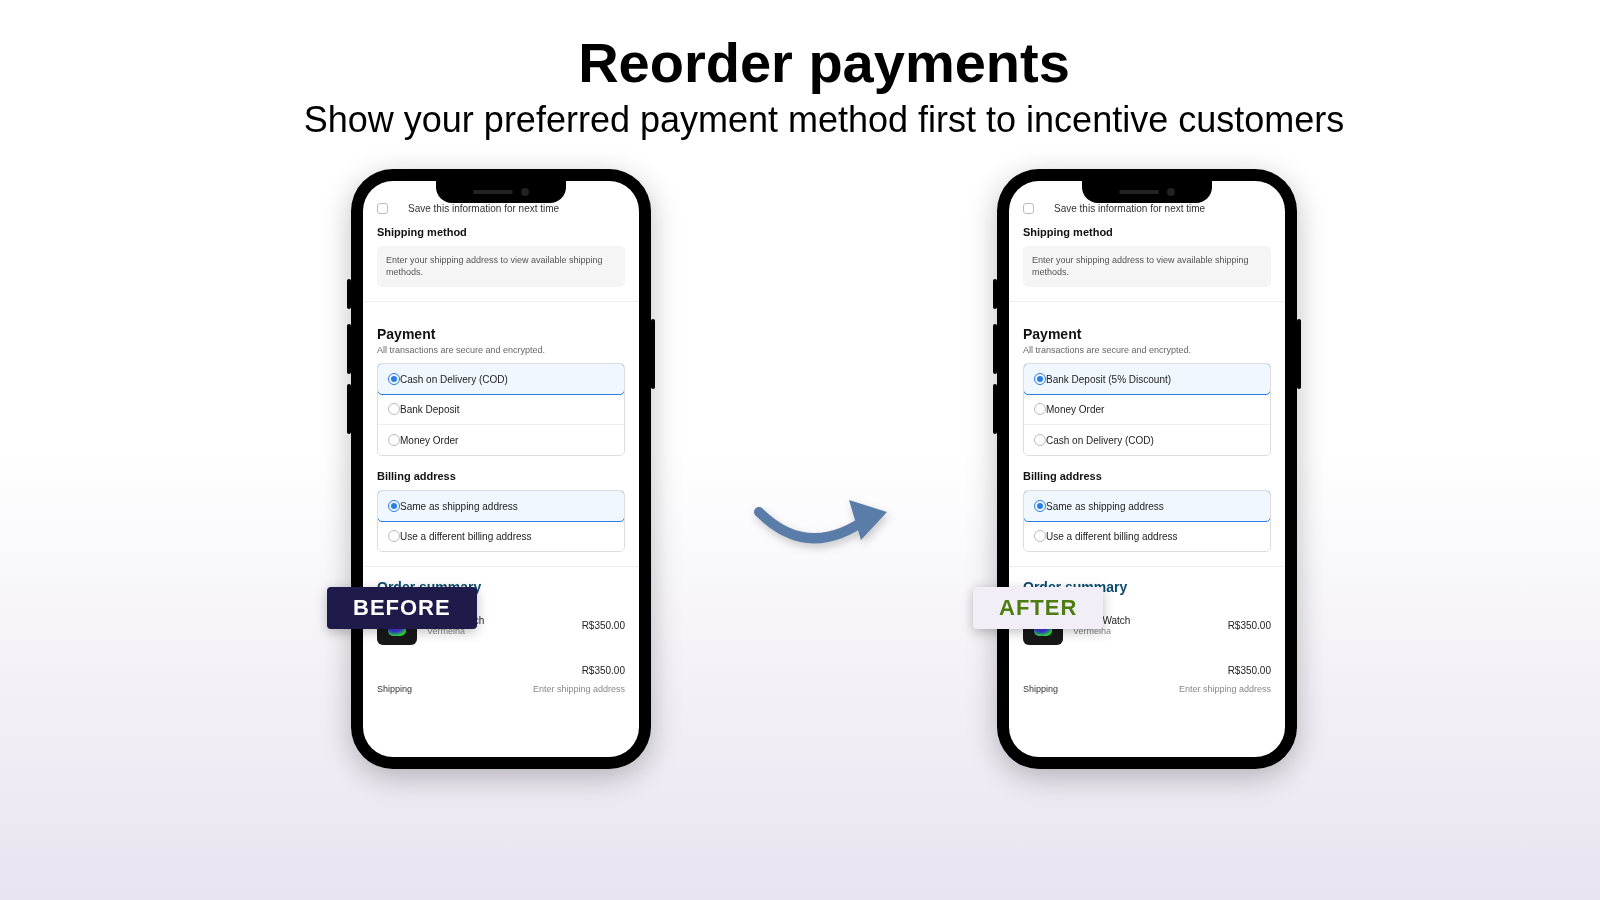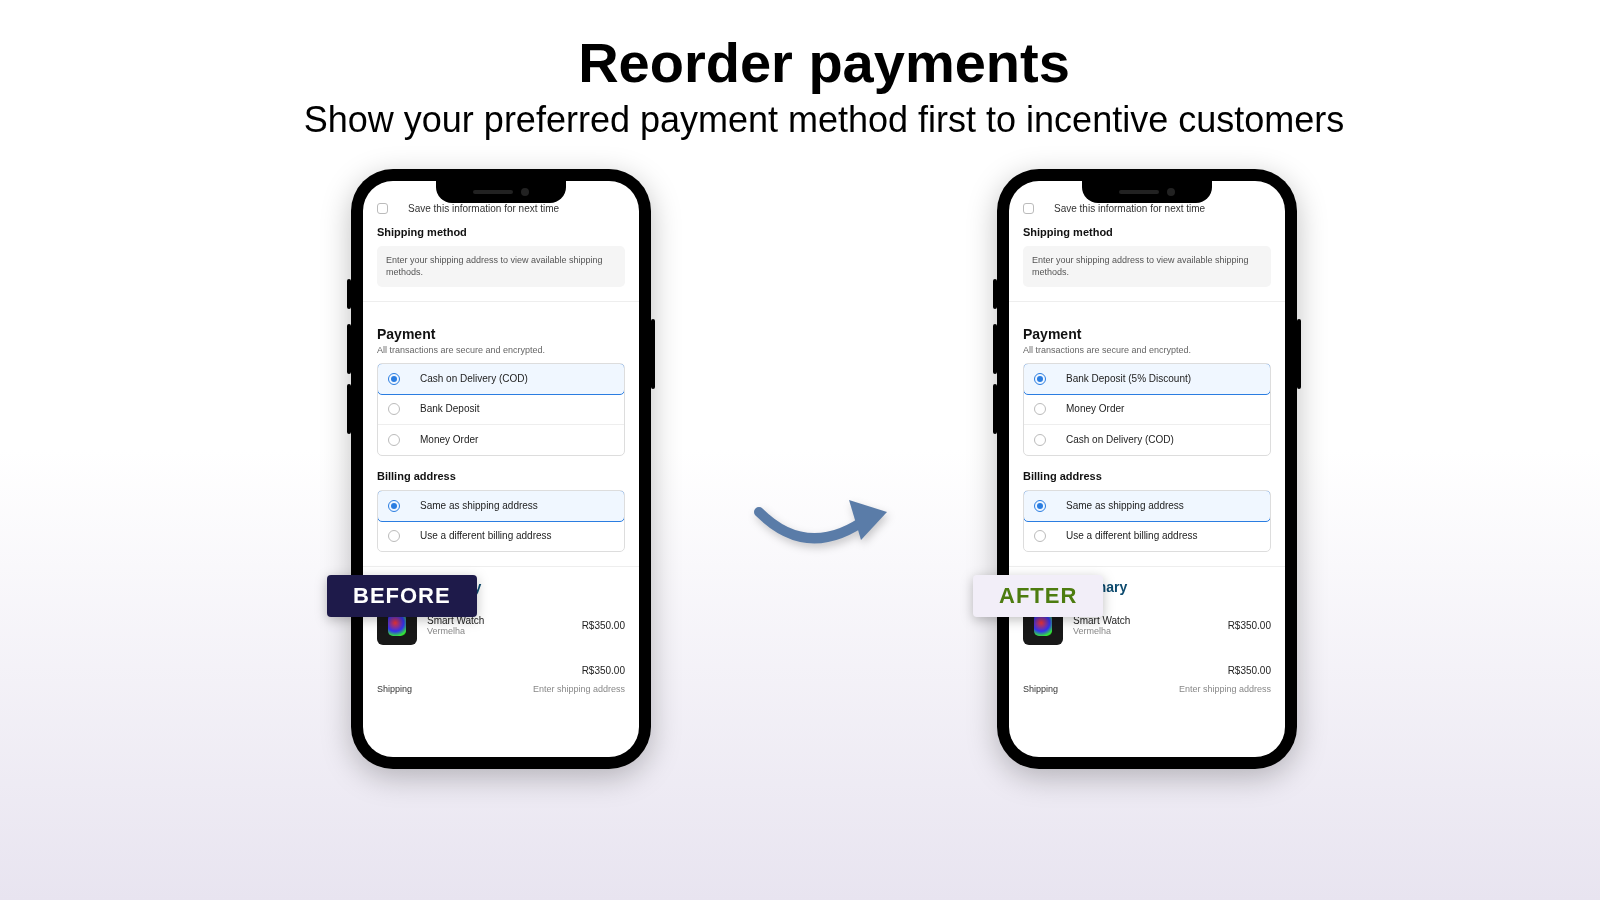--- a/index.html
+++ b/index.html
@@ -45,21 +45,21 @@
 .checkbox { width: 11px; height: 11px; border: 1px solid #bbb; border-radius: 3px; flex-shrink: 0; }
 .section-title { font-size: 11px; font-weight: 600; color: #111; margin-top: 12px; }
 .info-box {
   background: #f5f5f5; border-radius: 5px; padding: 9px;
   font-size: 9px; color: #555; margin-top: 8px; line-height: 1.3;
 }
 .divider { height: 1px; background: #eee; margin: 14px -14px 0 -14px; }
 .payment-title { font-size: 14px; font-weight: 700; color: #111; margin-top: 24px; }
 .payment-sub { font-size: 9px; color: #666; margin-top: 3px; }
 .option-list { margin-top: 8px; border: 1px solid #ddd; border-radius: 5px; overflow: hidden; }
-.option { display: flex; gap: 20px; padding: 9px 10px; border-bottom: 1px solid #eee; }
+.option { display: flex; align-items: center; gap: 0; padding: 9px 10px; border-bottom: 1px solid #eee; }
 .option:last-child { border-bottom: none; }
 .option.selected { border: 1px solid #2a7de1; background: #f0f7ff; margin: -1px; border-radius: 5px; }
 .radio { width: 12px; height: 12px; border: 1px solid #bbb; border-radius: 50%; flex-shrink: 0; position: relative; }
 .radio.checked { border-color: #2a7de1; }
 .radio.checked:after { content: ''; position: absolute; top: 2px; left: 2px; width: 6px; height: 6px; background: #2a7de1; border-radius: 50%; }
 .option-label { font-size: 10px; color: #222; }
 .billing-title { font-size: 11px; font-weight: 600; color: #111; margin-top: 14px; }
 .summary-title { font-size: 14px; font-weight: 700; color: #0c4a6e; margin-top: 12px; }
 .item-row { display: flex; align-items: center; gap: 10px; margin-top: 10px; }
 .item-img {
@@ -70,21 +70,21 @@
 .watch-face { width: 18px; height: 22px; background: radial-gradient(circle at 40% 40%, #e33, #33e 50%, #3e3 80%, #111); border-radius: 5px; }
 .item-badge { position: absolute; top: -6px; right: -6px; width: 15px; height: 15px; background: #666; color: #fff; border-radius: 50%; font-size: 9px; display: flex; align-items: center; justify-content: center; }
 .item-info { flex: 1; }
 .item-name { font-size: 10px; color: #222; }
 .item-variant { font-size: 9px; color: #888; }
 .item-price { font-size: 10px; color: #222; font-weight: 500; }
 .total-row { display: flex; justify-content: flex-end; margin-top: 20px; }
 .ship-row { display: flex; justify-content: space-between; margin-top: 8px; font-size: 9px; color: #333; }
 .ship-hint { color: #888; }
 .badge {
-  position: absolute; bottom: 152px; left: -24px;
+  position: absolute; bottom: 140px; left: -24px;
   padding: 8px 26px; font-size: 22px; font-weight: 800;
   border-radius: 4px; letter-spacing: 1px;
   filter: drop-shadow(0 3px 6px rgba(0,0,0,0.25));
   text-align: right;
 }
 .badge-before { background: #1e1a4a; color: #fff; }
 .badge-after { background: #f2eef8; color: #4d7c0f; }
 .arrow-wrap { align-self: center; margin-top: 120px; padding: 0 8px; }
 .arrow-svg { filter: drop-shadow(2px 4px 4px rgba(0,0,0,0.2)); }
 </style>

